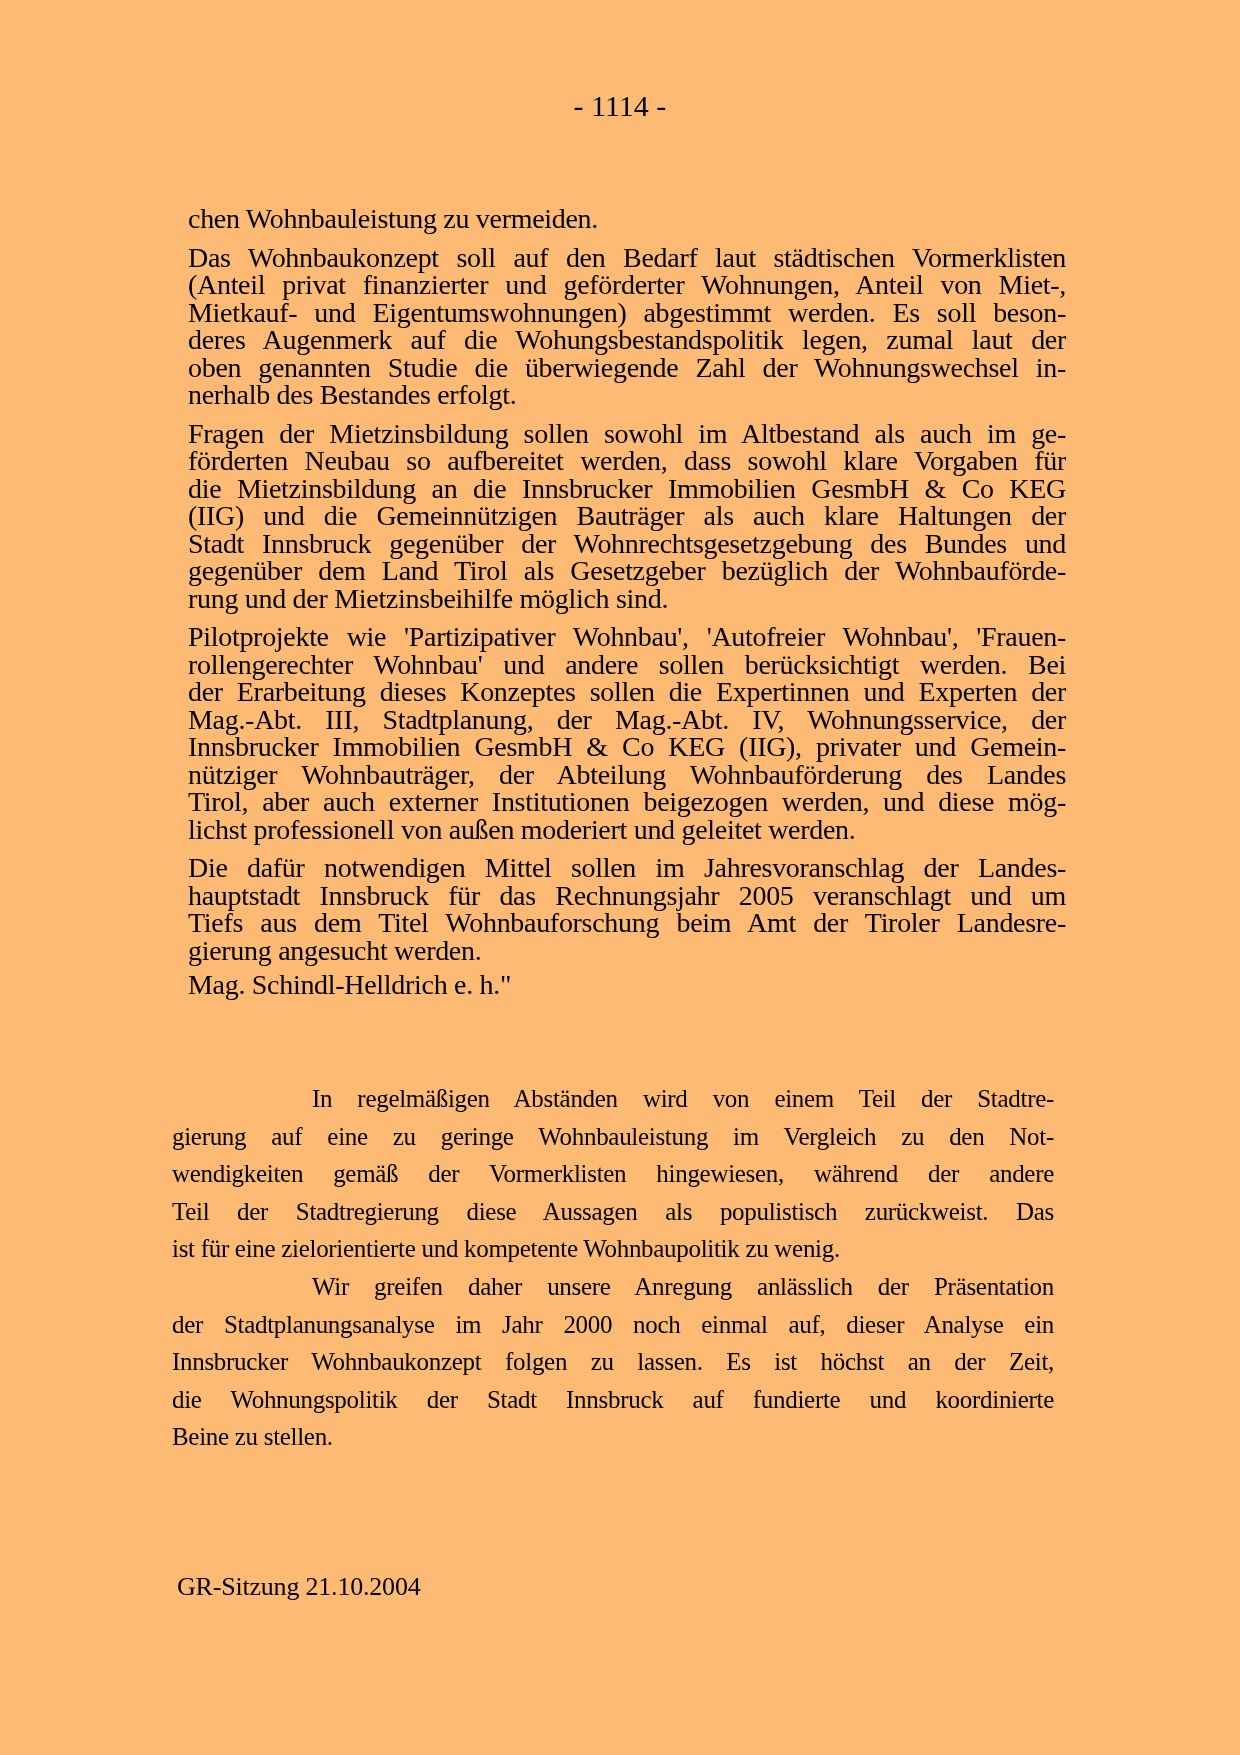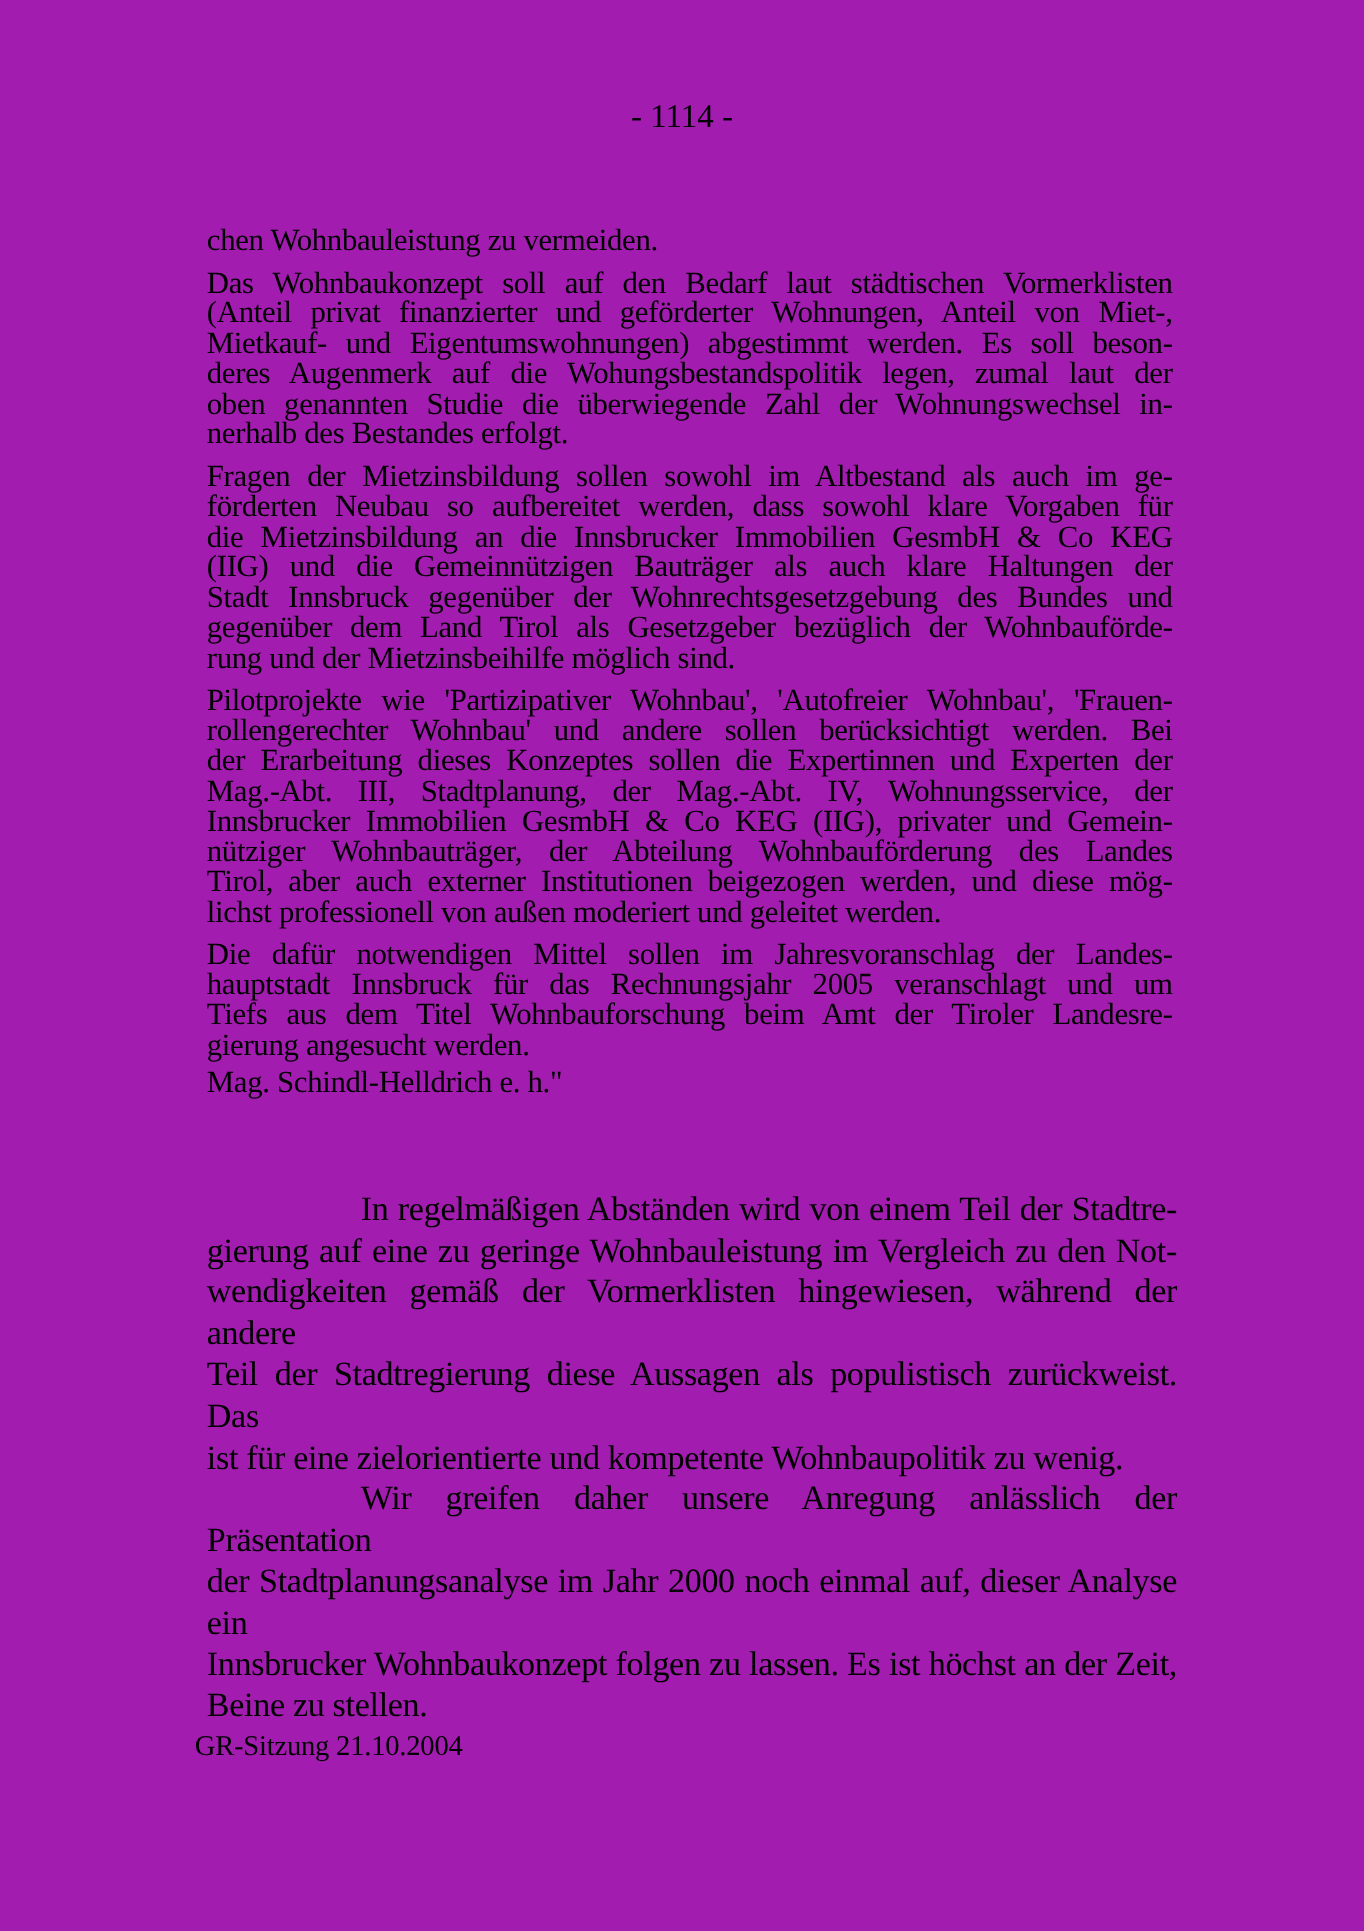--- a/index.html
+++ b/index.html
@@ -13,21 +13,21 @@
     position: relative;
     font-family: "Liberation Serif", "DejaVu Serif", serif;
     color: #000000;
     overflow: hidden;
   }
   .page {
     position: absolute;
     left: 0; top: 0;
     width: 1240px;
     height: 1755px;
-    background: #a21caf;
+    background: #fdba74;
   }
   .page-number {
     position: absolute;
     top: 89px;
     left: 0;
     width: 100%;
     text-align: center;
     font-size: 30px;
     white-space: pre;
   }
@@ -38,24 +38,24 @@
     width: 878px;
     font-size: 28px;
     line-height: 27.5px;
     letter-spacing: -0.3px;
   }
   .letter-block .para {
     margin: 0 0 11px 0;
   }
   .main-block {
     position: absolute;
-    left: 188px;
+    left: 172px;
     top: 1080px;
     width: 882px;
-    font-size: 31px;
+    font-size: 25px;
     line-height: 37.6px;
     letter-spacing: -0.3px;
   }
   .main-block .para {
     margin: 0;
   }
   .line {
     text-align: justify;
     text-align-last: justify;
   }
@@ -134,19 +134,20 @@
         <div class="line first">In regelmäßigen Abständen wird von einem Teil der Stadtre-</div>
         <div class="line">gierung auf eine zu geringe Wohnbauleistung im Vergleich zu den Not-</div>
         <div class="line">wendigkeiten gemäß der Vormerklisten hingewiesen, während der andere</div>
         <div class="line">Teil der Stadtregierung diese Aussagen als populistisch zurückweist. Das</div>
         <div class="line last">ist für eine zielorientierte und kompetente Wohnbaupolitik zu wenig.</div>
       </div>
       <div class="para indent">
         <div class="line first">Wir greifen daher unsere Anregung anlässlich der Präsentation</div>
         <div class="line">der Stadtplanungsanalyse im Jahr 2000 noch einmal auf, dieser Analyse ein</div>
         <div class="line">Innsbrucker Wohnbaukonzept folgen zu lassen. Es ist höchst an der Zeit,</div>
+        <div class="line">die Wohnungspolitik der Stadt Innsbruck auf fundierte und koordinierte</div>
         <div class="line last">Beine zu stellen.</div>
       </div>
     </div>
 
   <div class="footer">GR-Sitzung 21.10.2004</div>
 
 </div>
 
 </body></html>

